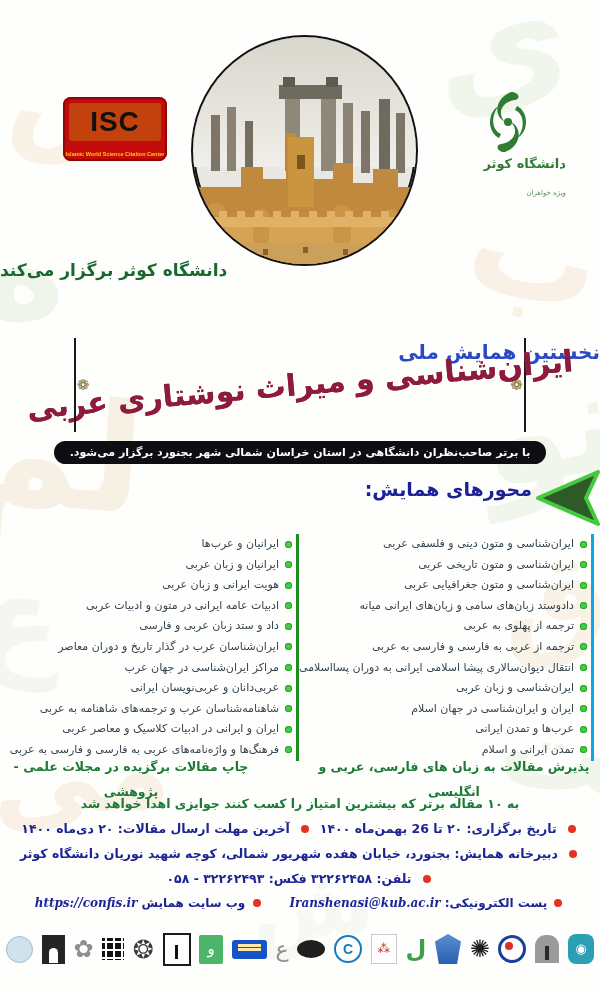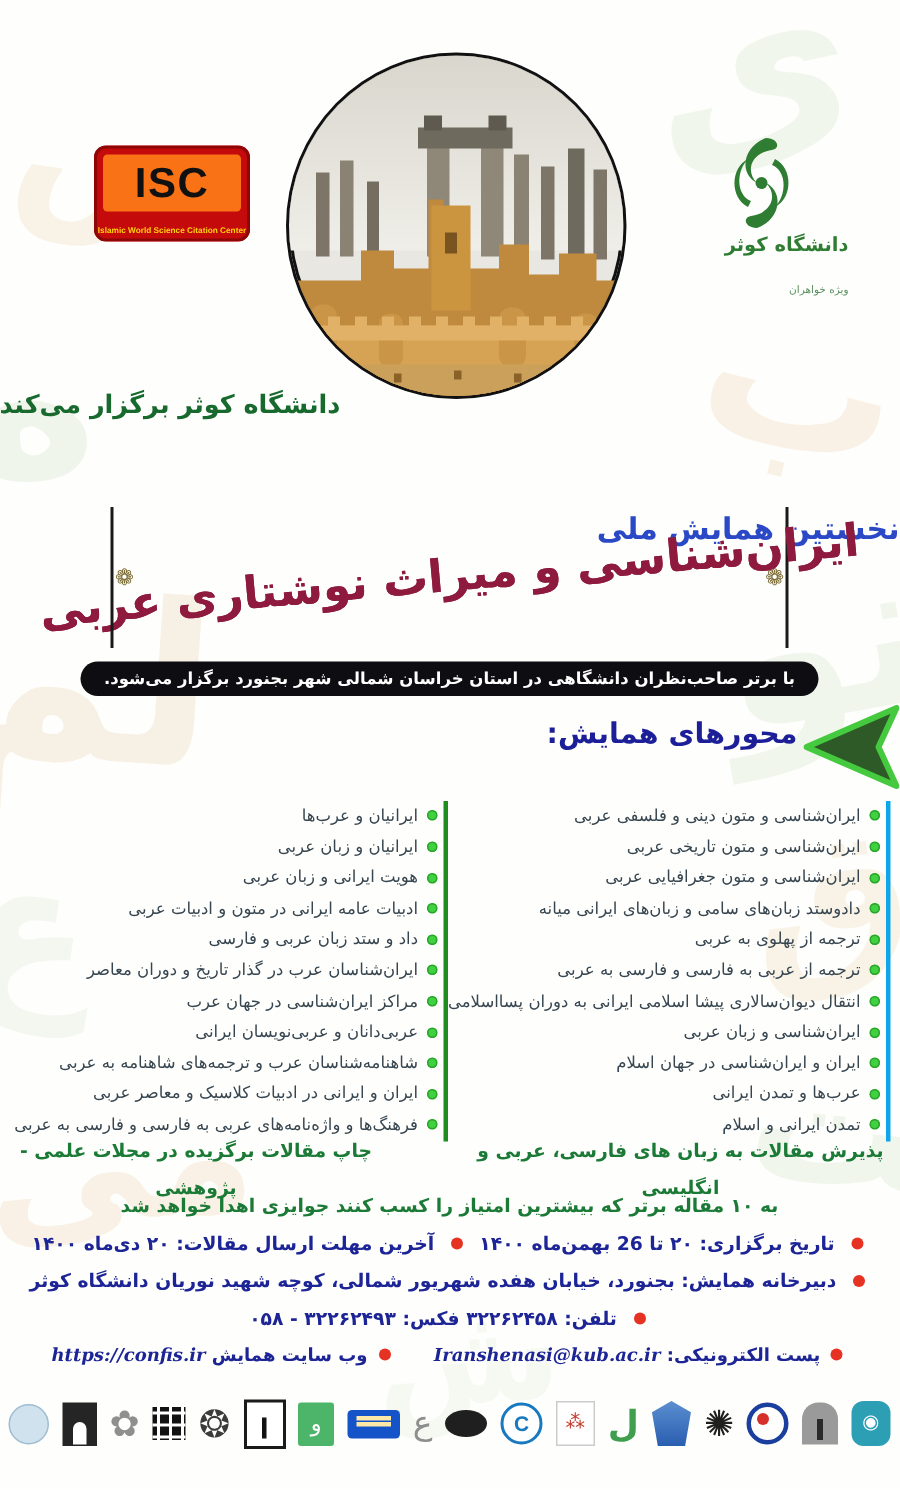--- a/index.html
+++ b/index.html
@@ -17,21 +17,21 @@
   .wm span:nth-of-type(7){top:560px;left:-20px;font-size:120px;color:#eef4e8;transform:rotate(9deg);}
   .wm span:nth-of-type(8){top:540px;left:500px;font-size:120px;color:#f7ecda;transform:rotate(-7deg);}
   .wm span:nth-of-type(9){top:720px;left:-10px;font-size:110px;color:#f6ead8;transform:rotate(-5deg);}
   .wm span:nth-of-type(10){top:700px;left:500px;font-size:110px;color:#e9f1e2;transform:rotate(6deg);}
   .wm span:nth-of-type(11){top:100px;left:230px;font-size:90px;color:#f3efe6;transform:rotate(3deg);}
   .wm span:nth-of-type(12){top:860px;left:250px;font-size:90px;color:#f1f5ec;transform:rotate(-4deg);}
 
   
   .isc{position:absolute;left:63px;top:97px;width:104px;height:64px;background:#c40a0a;
        border-radius:8px;box-shadow:inset 0 0 0 2px #8e0606;}
-  .isc-band{position:absolute;left:6px;right:6px;top:6px;height:38px;background:#f97316;
+  .isc-band{position:absolute;left:6px;right:6px;top:6px;height:38px;background:#c2410c;
        border-radius:3px;display:flex;align-items:center;justify-content:center;}
   .isc-band b{font-size:28px;letter-spacing:1px;color:#111;font-family:"Liberation Sans",sans-serif;}
   .isc-sub{position:absolute;left:0;right:0;bottom:4px;text-align:center;color:#ffd30a;
        font-size:5.5px;font-family:"Liberation Sans",sans-serif;font-weight:bold;direction:ltr;}
   .photo{position:absolute;left:191px;top:35px;width:223px;height:227px;border-radius:50%;
        border:2px solid #111;box-shadow:0 0 0 1px #fff,0 0 0 2px #111 inset;overflow:hidden;background:#e9e7e1;}
   .photo svg{display:block;width:100%;height:100%;}
   .kosar{position:absolute;left:450px;top:90px;width:116px;height:132px;text-align:right;}
   .kosar-name{font-size:13px;font-weight:bold;color:#2e7d32;margin-top:2px;}
   .kosar-sub{font-size:7px;color:#5a8f5e;margin-top:18px;}

